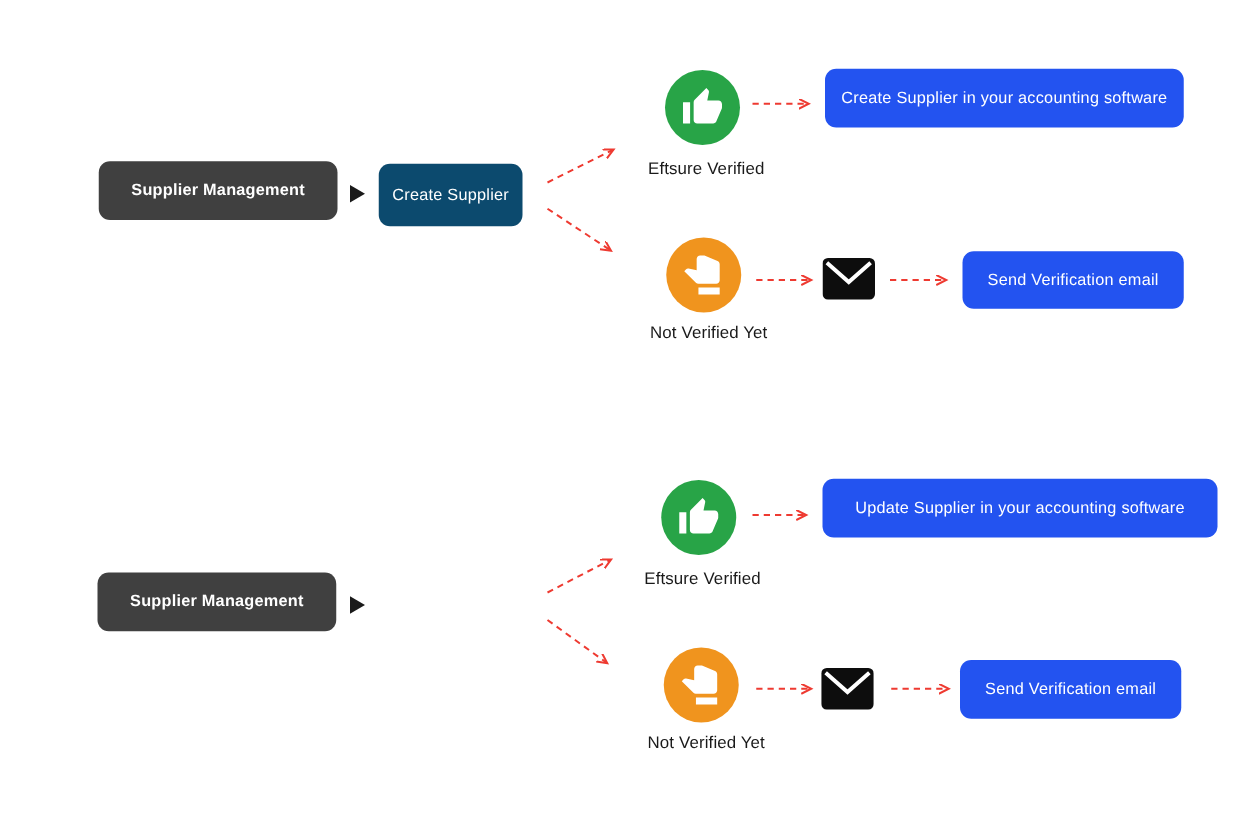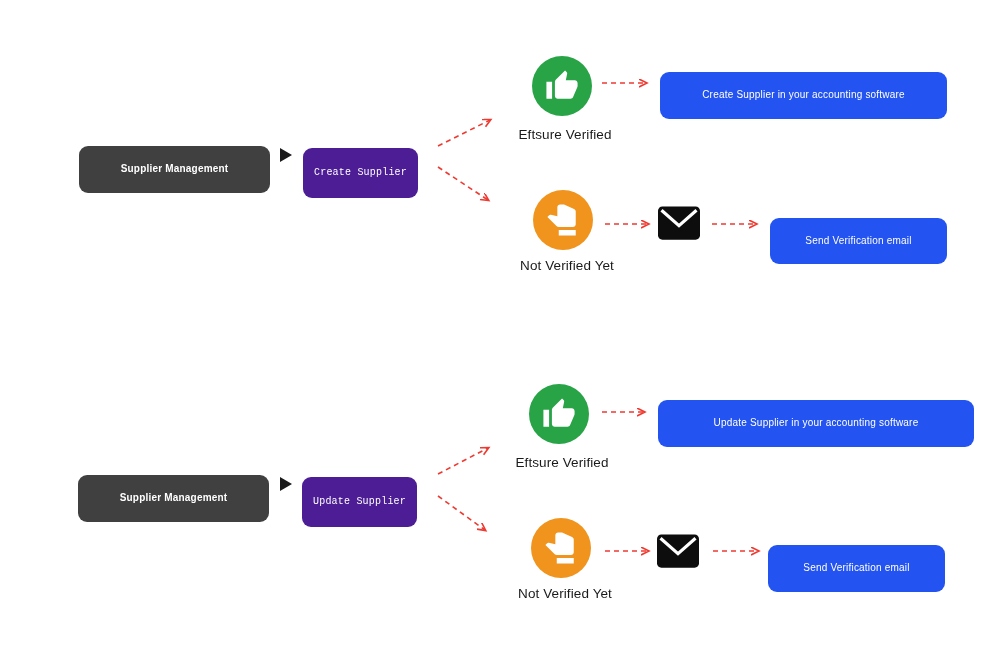--- a/index.html
+++ b/index.html
@@ -2,25 +2,25 @@
 <html><head>
 <meta charset="utf-8">
 <style>
   html,body{margin:0;padding:0;background:#ffffff;}
   .canvas{
     position:relative;width:991px;height:654px;background:#ffffff;overflow:hidden;
     font-family:"Liberation Sans","DejaVu Sans",sans-serif;
   }
   .node{
     position:absolute;display:flex;align-items:center;justify-content:center;
-    border-radius:9px;color:#ffffff;font-size:10px;letter-spacing:.2px;
-    text-align:center;line-height:1.25;box-sizing:border-box;padding:4px 10px;margin-top:17px;
+    border-radius:9px;color:#ffffff;font-size:13px;letter-spacing:.2px;
+    text-align:center;line-height:1.25;box-sizing:border-box;padding:4px 10px;
   }
   .node.source{background:#404040;font-weight:700;}
-  .node.action{background:#4c1d95;font-weight:500;font-family:Liberation Mono, monospace;}
+  .node.action{background:#0c4a6e;font-weight:500;}
   .node.result{background:#2353f0;font-weight:500;}
   .tri{
     position:absolute;width:0;height:0;
     border-top:7px solid transparent;border-bottom:7px solid transparent;
     border-left:12px solid #1a1a1a;
   }
   .circle{
     position:absolute;width:60px;height:60px;border-radius:50%;
     display:flex;align-items:center;justify-content:center;
   }
@@ -94,21 +94,20 @@
   <svg class="arrow" style="left:708px;top:216px" width="60" height="16">
     <line x1="4" y1="8" x2="48" y2="8" marker-end="url(#ah)"></line>
   </svg>
 
   <div class="node result" style="left:770px;top:201px;width:177px;height:46px">Send Verification email</div>
 
   <div class="node source" style="left:78px;top:458px;width:191px;height:47px">Supplier Management</div>
 
   <div class="tri" style="left:280px;top:477px"></div>
 
-  <div class="node action" style="left:302px;top:460px;width:115px;height:50px">Update Supplier</div>
 
   <svg class="arrow" style="left:434px;top:440px" width="64" height="42">
     <line x1="4" y1="34" x2="54" y2="8" marker-end="url(#ah)"></line>
   </svg>
   <svg class="arrow" style="left:434px;top:489px" width="62" height="50">
     <line x1="4" y1="7" x2="51" y2="41" marker-end="url(#ah)"></line>
   </svg>
 
   <div class="circle green" style="left:529px;top:384px">
     <svg viewBox="0 0 24 24">

